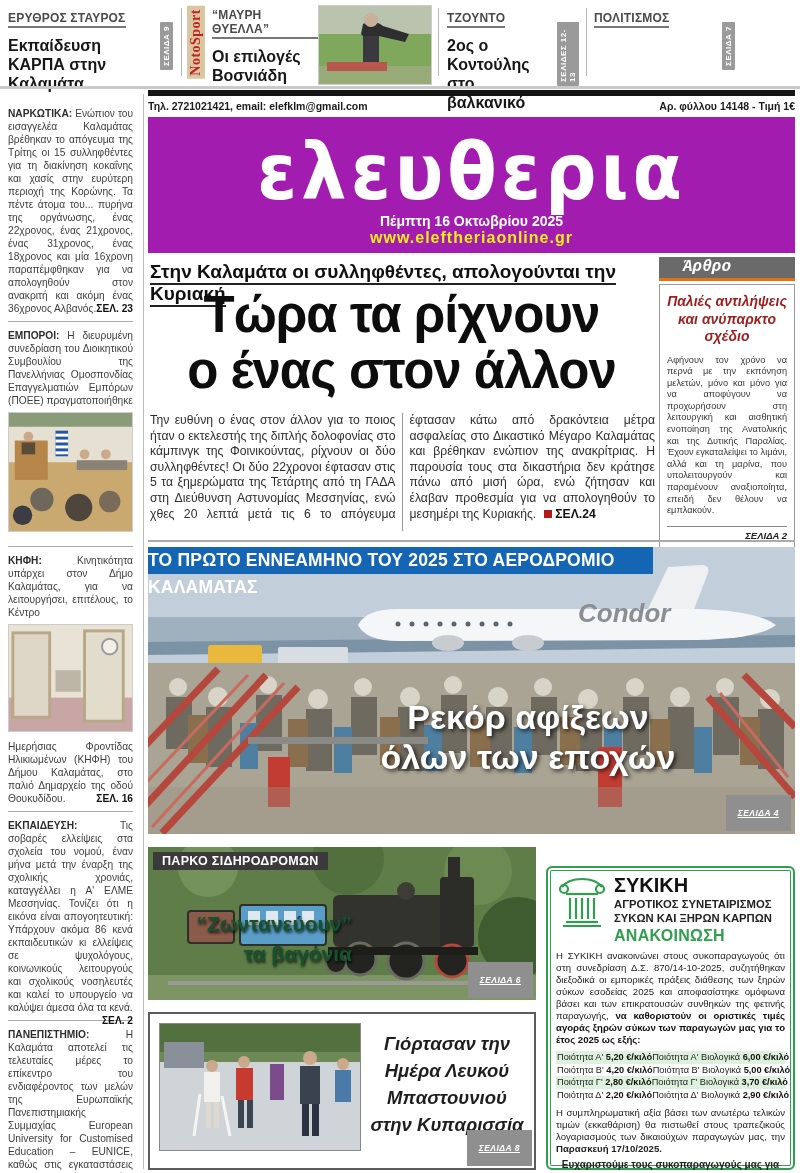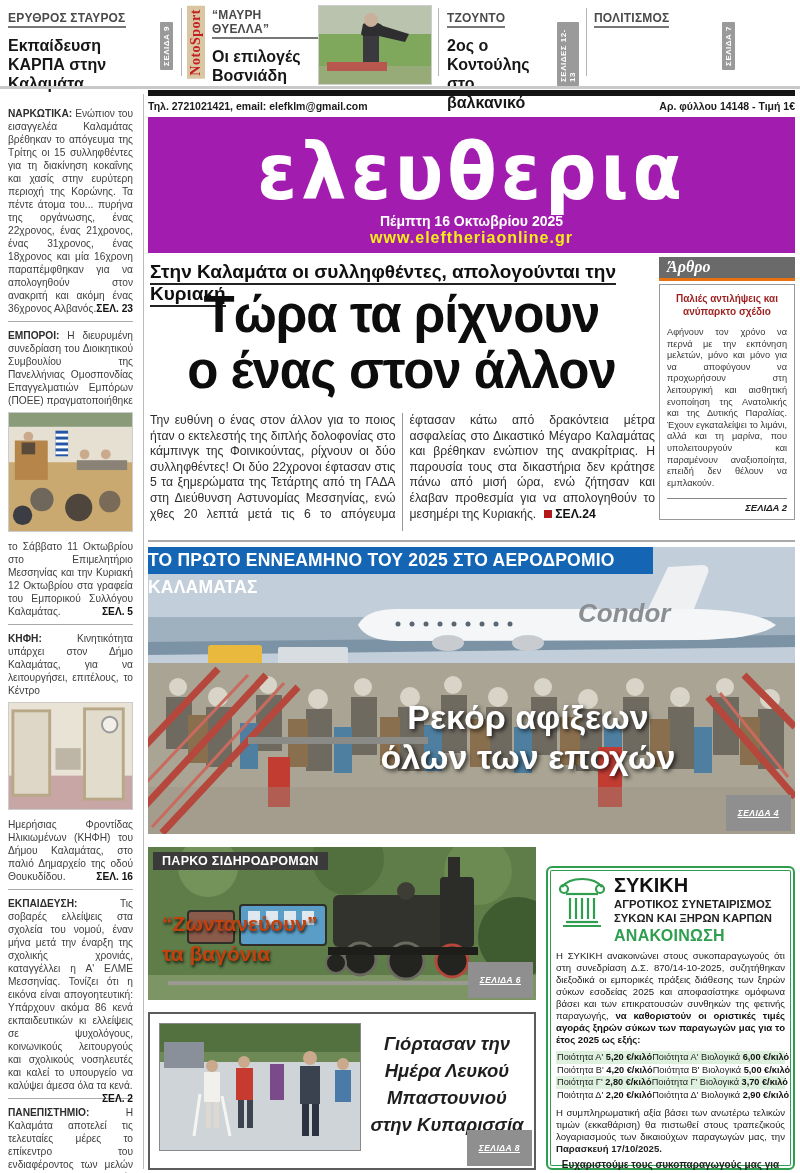--- a/index.html
+++ b/index.html
@@ -40,43 +40,43 @@
   .kicker{position:absolute;left:2px;top:171px;width:505px;text-align:left;}
   .kicker span{font-size:19px;font-weight:bold;color:#101010;border-bottom:2px solid #222;padding-bottom:1px;}
   .headline{position:absolute;left:0;top:197px;width:507px;text-align:center;font-size:51px;line-height:56px;
             font-weight:bold;color:#0d0d0d;letter-spacing:-1px;}
   .lead-cols{position:absolute;left:2px;top:323px;width:505px;height:118px;column-count:2;column-gap:14px;
              column-rule:1px solid #999;font-size:12.2px;line-height:15.6px;text-align:justify;color:#2e2e2e;font-weight:500;}
   .redsq{display:inline-block;width:8px;height:8px;background:#b21a1a;margin:0 3px 0 8px;}
   .lead-pref{font-weight:bold;color:#111;}
   
   .opinion{position:absolute;left:511px;top:167px;width:136px;}
-  .op-head{background:#6a6a6a;color:#fff;font-family:Liberation Serif, serif;font-style:italic;font-weight:bold;
-           font-size:16px;padding:1px 8px 2px 8px;border-bottom:3px solid #e8700f;}
+  .op-head{background:#6a6a6a;color:#fff;font-family:Liberation Mono, monospace;font-style:italic;font-weight:bold;
+           font-size:16px;padding:1px 8px 2px 24px;border-bottom:3px solid #e8700f;}
   .op-box{border:1px solid #999;margin-top:3px;padding:8px 7px 6px 7px;}
-  .op-title{color:#9c1f1f;font-size:10px;font-weight:bold;text-align:center;line-height:1.25;}
+  .op-title{color:#9c1f1f;font-size:14px;font-weight:bold;text-align:center;line-height:1.25;font-style:italic;}
   .op-body{font-size:9.2px;line-height:11.6px;text-align:justify;color:#383838;margin-top:9px;}
   .op-foot{border-top:1px solid #888;margin-top:9px;padding-top:3px;text-align:right;
            font-size:9.5px;font-weight:bold;font-style:italic;color:#222;}
   .mid-rule{position:absolute;left:0;top:450px;width:647px;height:2px;background:#aaa;}
   
   .airport{position:absolute;left:0;top:457px;width:647px;height:287px;}
   .air-photo{position:absolute;inset:0;}
   .air-banner{position:absolute;left:0;top:0;width:505px;height:27px;background:#1565b5;color:#fff;
               font-size:17.5px;font-weight:bold;line-height:27px;box-sizing:border-box;letter-spacing:.2px;}
   .air-overlay{position:absolute;left:160px;top:150px;width:440px;text-align:center;color:#fff;font-weight:bold;
                font-size:34px;line-height:40px;text-shadow:2px 2px 4px rgba(0,0,0,.75);}
   .pbadge{position:absolute;background:#8f8f8f;color:#fff;font-size:8.5px;font-weight:bold;font-style:italic;
           padding:13px 12px;letter-spacing:.5px;text-decoration:underline;}
   
   .railway{position:absolute;left:0;top:757px;width:388px;height:153px;}
   .rail-photo{position:absolute;inset:0;}
   .rail-label{position:absolute;left:5px;top:5px;background:#3a3a3a;color:#fff;font-size:12.5px;font-weight:bold;
               padding:2px 9px;letter-spacing:.3px;}
-  .rail-overlay{position:absolute;left:14px;top:62px;width:190px;text-align:left;color:#c2410c;font-weight:bold;
+  .rail-overlay{position:absolute;left:14px;top:62px;width:190px;text-align:right;color:#14532d;font-weight:bold;
                 font-size:21px;line-height:30px;text-shadow:1px 2px 3px rgba(0,0,0,.8);}
   
   .cane{position:absolute;left:0;top:922px;width:388px;height:158px;border:2px solid #5c5c5c;box-sizing:border-box;background:#fff;}
   .cane-photo{position:absolute;left:9px;top:9px;width:200px;height:126px;border:1px solid #888;}
   .cane-text{position:absolute;left:214px;top:16px;width:166px;text-align:center;font-style:italic;font-weight:600;
              font-size:18.5px;line-height:27px;color:#1e1e1e;}
   
   .sykiki{position:absolute;left:398px;top:776px;width:249px;height:304px;border:2px solid #2f9e4e;border-radius:6px;
           box-shadow:0 0 0 2px #fff inset,0 0 0 3px #2f9e4e inset;padding:7px 8px 4px 8px;box-sizing:border-box;}
   .syk-head{display:flex;align-items:flex-start;}
@@ -162,22 +162,20 @@
         <circle cx="20" cy="24" r="5" fill="#caa98c"></circle>
           <rect x="13" y="30" width="14" height="12" fill="#5a4a3a"></rect>
         <circle cx="78" cy="42" r="5" fill="#caa98c"></circle>
           <circle cx="100" cy="42" r="5" fill="#caa98c"></circle>
         <rect x="70" y="48" width="52" height="10" fill="#8a8276"></rect>
         <circle cx="34" cy="88" r="12" fill="#6f675c"></circle>
           <circle cx="72" cy="96" r="14" fill="#4e463c"></circle>
         <circle cx="14" cy="104" r="10" fill="#3c3c44"></circle>
           <circle cx="104" cy="90" r="11" fill="#7a6a58"></circle>
       </svg>
-      <div class="sb-text"><span>το Σάββατο 11 Οκτωβρίου στο Επιμελητήριο Μεσσηνίας και την Κυριακή 12 Οκτωβρίου στα γραφεία του Εμπορικού Συλλόγου Καλαμάτας.</span>
-        <span class="pref">ΣΕΛ. 5</span></div>
     </div>
 
     <div class="sb-item">
       <div class="sb-text"><span class="lbl">ΚΗΦΗ:</span>
         <span>Κινητικότητα υπάρχει στον Δήμο Καλαμάτας, για να λειτουργήσει, επιτέλους, το Κέντρο</span></div>
       <svg class="sb-photo" style="height:108px;" viewBox="0 0 127 108" preserveAspectRatio="none">
         <rect width="127" height="108" fill="#e9e3d6"></rect>
         <rect y="74" width="127" height="34" fill="#c9a6a6"></rect>
         <rect x="4" y="8" width="38" height="86" fill="#ded6c6" stroke="#b9a888" stroke-width="3"></rect>
         <rect x="78" y="6" width="40" height="92" fill="#e2dccd" stroke="#b9a888" stroke-width="3"></rect>

